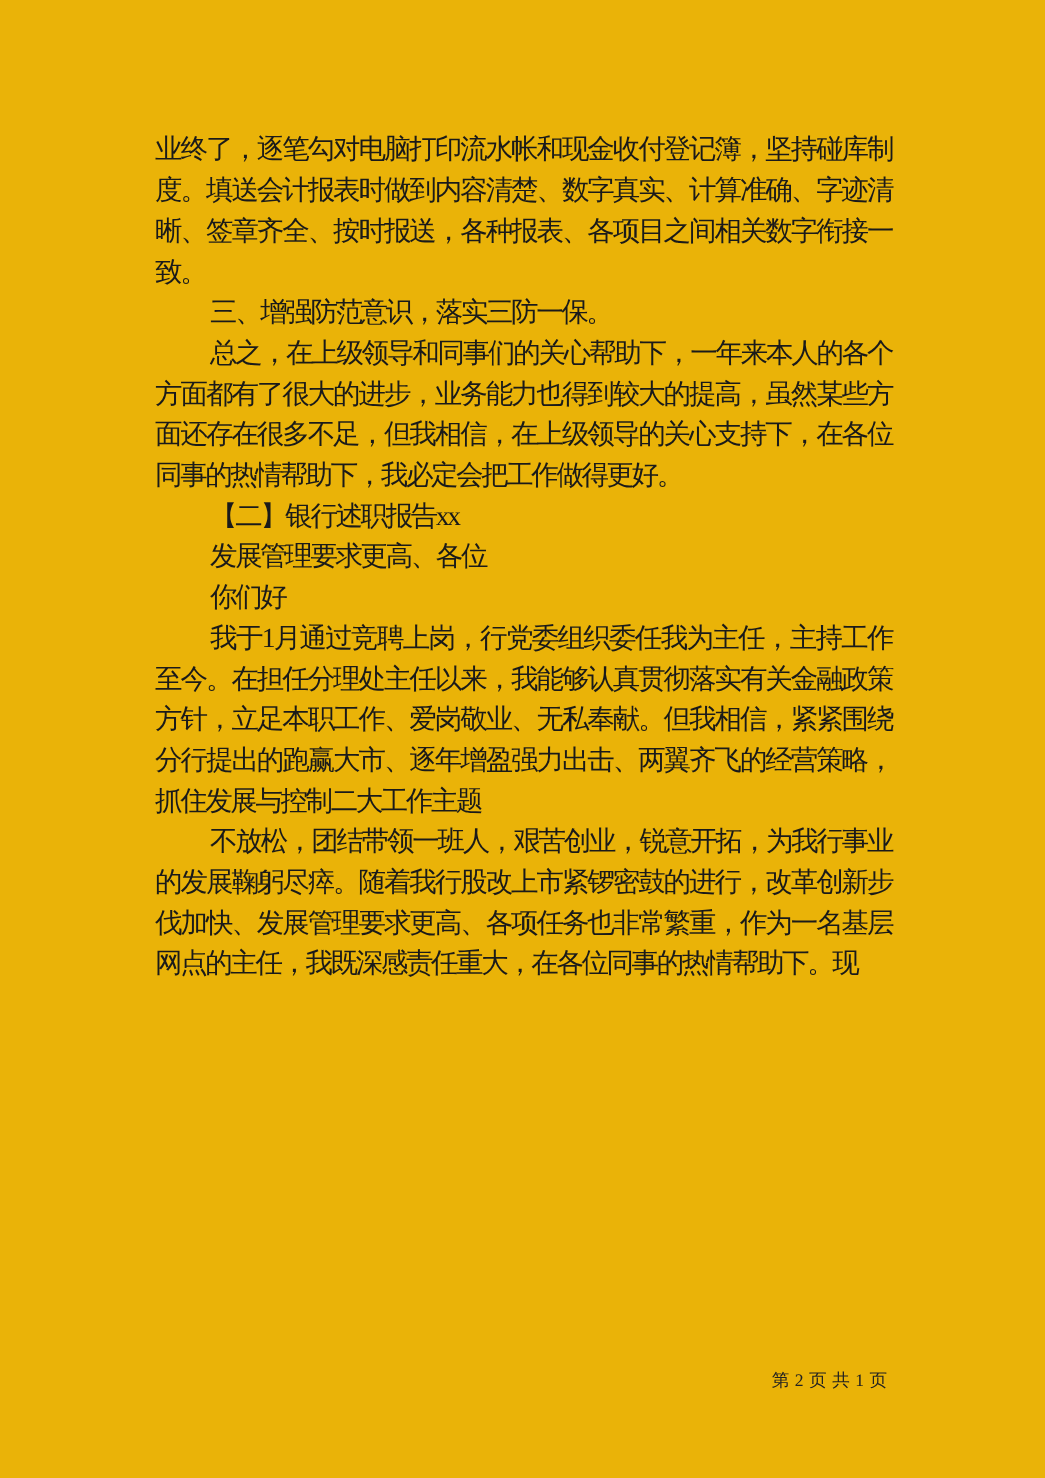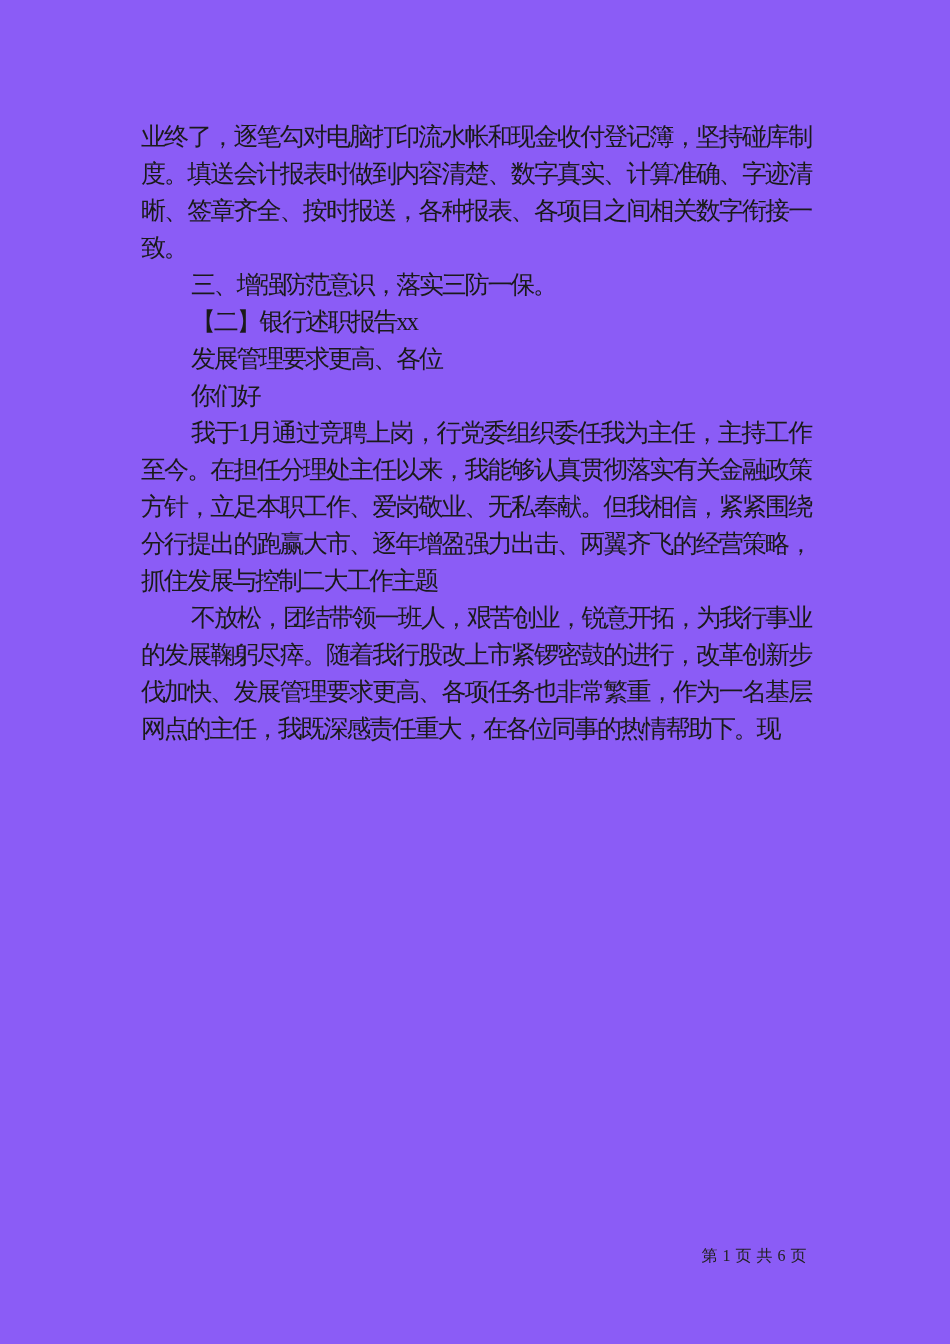--- a/index.html
+++ b/index.html
@@ -11,21 +11,21 @@
     height: 1344px;
     background: #ffffff;
     position: relative;
     overflow: hidden;
     font-family: "Liberation Serif", "DejaVu Serif", serif;
     color: #1a1a1a;
   }
   .doc-page {
     position: absolute;
     inset: 0;
-    background: #8b5cf6;
+    background: #eab308;
   }
   .doc-body {
     position: absolute;
     left: 141px;
     top: 118px;
     width: 670px;
     font-size: 25px;
     line-height: 37px;
     letter-spacing: -2.2px;
     text-align: justify;
@@ -50,22 +50,23 @@
     color: #222222;
   }
 </style>
 </head>
 <body>
 
 <div class="doc-page">
   <div class="doc-body">
     <p class="para first">业终了，逐笔勾对电脑打印流水帐和现金收付登记簿，坚持碰库制度。填送会计报表时做到内容清楚、数字真实、计算准确、字迹清晰、签章齐全、按时报送，各种报表、各项目之间相关数字衔接一致。</p>
     <p class="para">三、增强防范意识，落实三防一保。</p>
+    <p class="para">总之，在上级领导和同事们的关心帮助下，一年来本人的各个方面都有了很大的进步，业务能力也得到较大的提高，虽然某些方面还存在很多不足，但我相信，在上级领导的关心支持下，在各位同事的热情帮助下，我必定会把工作做得更好。</p>
     <p class="para">【二】银行述职报告xx</p>
     <p class="para">发展管理要求更高、各位</p>
     <p class="para">你们好</p>
     <p class="para">我于1月通过竞聘上岗，行党委组织委任我为主任，主持工作至今。在担任分理处主任以来，我能够认真贯彻落实有关金融政策方针，立足本职工作、爱岗敬业、无私奉献。但我相信，紧紧围绕分行提出的跑赢大市、逐年增盈强力出击、两翼齐飞的经营策略，抓住发展与控制二大工作主题</p>
     <p class="para">不放松，团结带领一班人，艰苦创业，锐意开拓，为我行事业的发展鞠躬尽瘁。随着我行股改上市紧锣密鼓的进行，改革创新步伐加快、发展管理要求更高、各项任务也非常繁重，作为一名基层网点的主任，我既深感责任重大，在各位同事的热情帮助下。现</p>
   </div>
   <div class="page-footer">
-    <span>第 1 页 共 6 页</span>
+    <span>第 2 页 共 1 页</span>
   </div>
 </div>
 
 </body></html>

